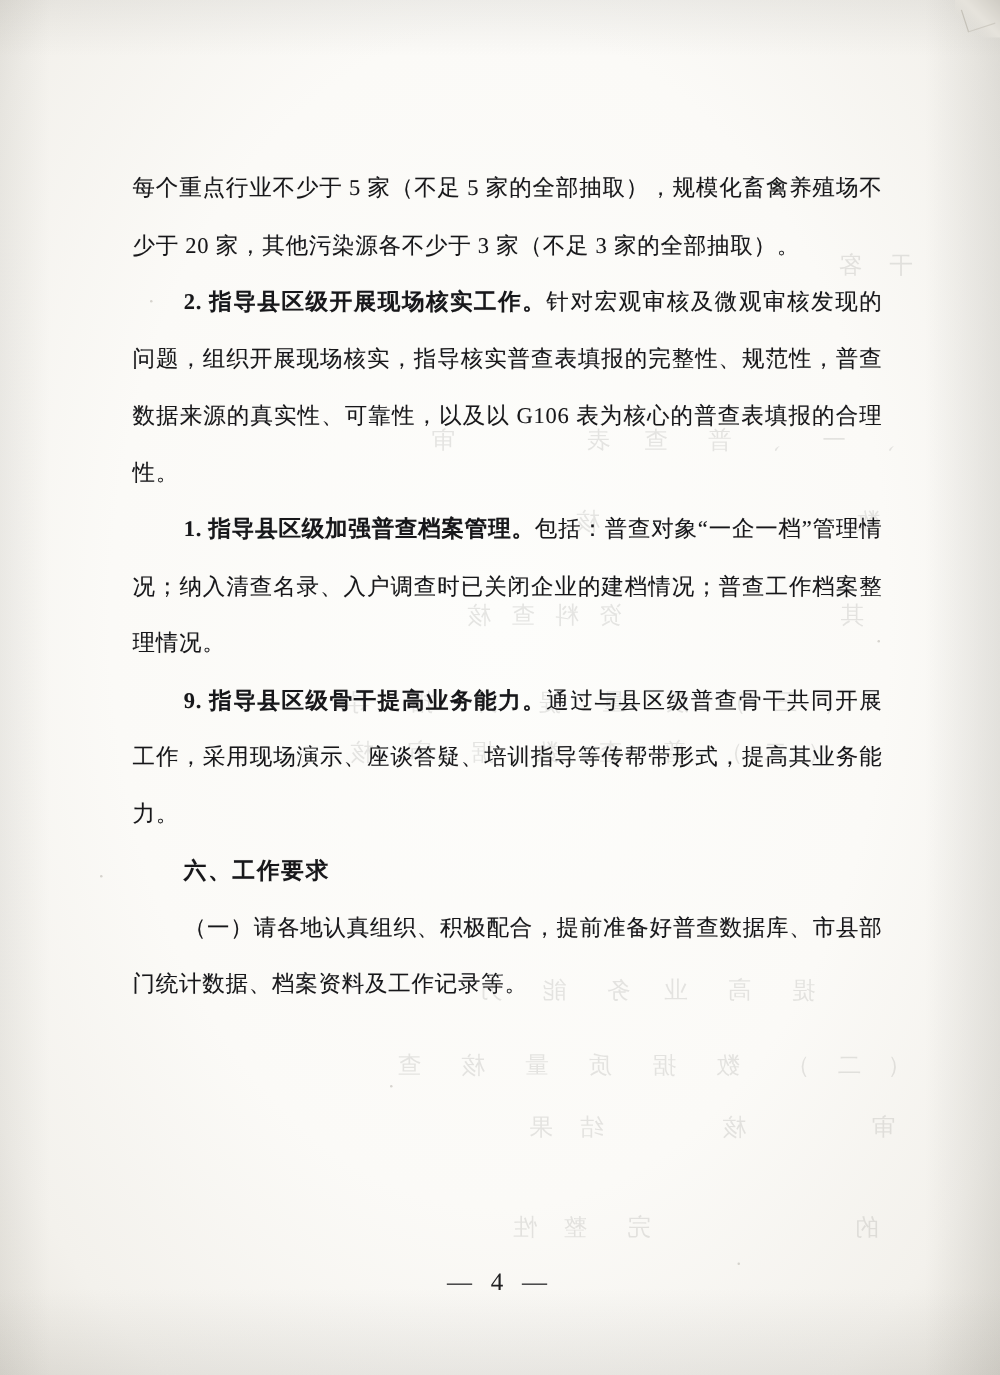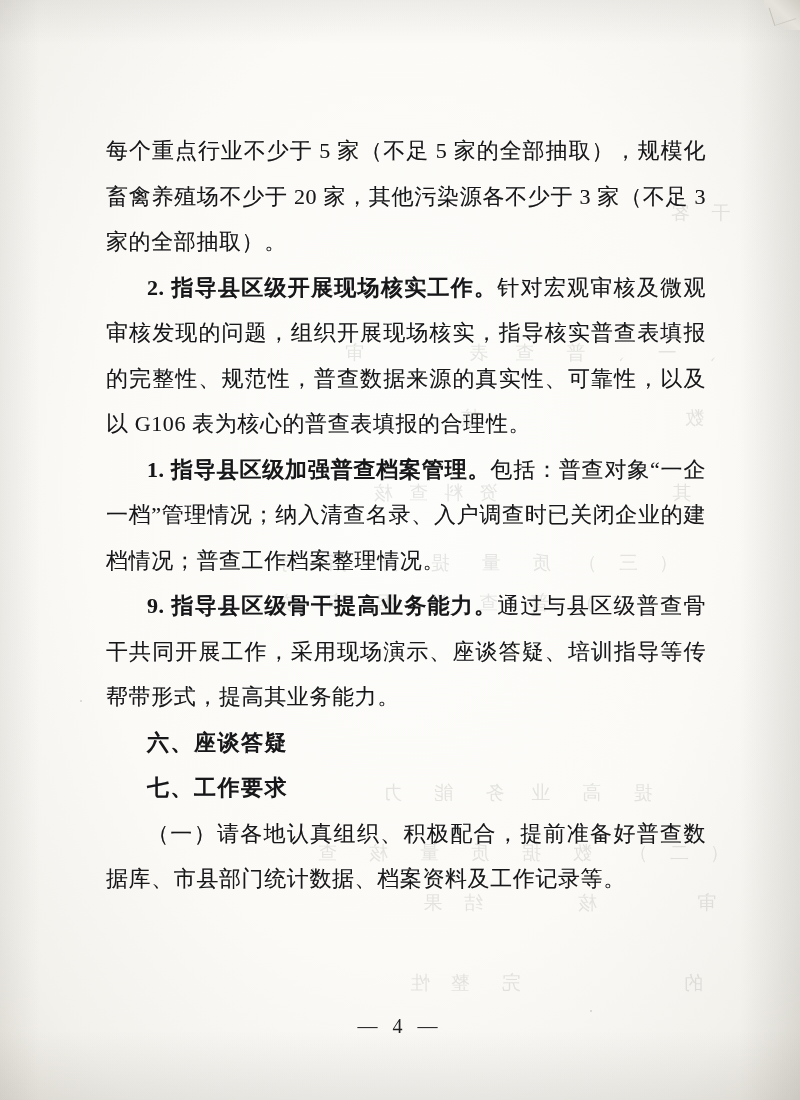--- a/index.html
+++ b/index.html
@@ -82,21 +82,21 @@
   .content {
     position: absolute;
     left: 106px;
     top: 128px;
     width: 600px;
     color: #1c1c1a;
   }
 
   p {
     margin: 0;
-    font-size: 22px;
+    font-size: 18px;
     line-height: 45.5px;
     letter-spacing: 0.6px;
     text-align: justify;
     text-justify: inter-ideograph;
     color: #17171a;
   }
   p.indent {
     text-indent: 41px;
   }
   .heading {
@@ -154,22 +154,21 @@
       <div class="bl" style="top: 830px; left: 71px;">（    二    ）       数      据      质      量      核      查</div>
       <div class="bl" style="top: 880px; left: 84px;">审                   核                  结    果</div>
       <div class="bl" style="top: 960px; left: 97px;">的                               完      整    性</div>
     </div>
 
   <div class="content" id="body-text">
       <p>每个重点行业不少于 5 家（不足 5 家的全部抽取），规模化畜禽养殖场不少于 20 家，其他污染源各不少于 3 家（不足 3 家的全部抽取）。</p>
       <p class="indent"><b>2. 指导县区级开展现场核实工作。</b>针对宏观审核及微观审核发现的问题，组织开展现场核实，指导核实普查表填报的完整性、规范性，普查数据来源的真实性、可靠性，以及以 G106 表为核心的普查表填报的合理性。</p>
       <p class="indent"><b>1. 指导县区级加强普查档案管理。</b>包括：普查对象“一企一档”管理情况；纳入清查名录、入户调查时已关闭企业的建档情况；普查工作档案整理情况。</p>
       <p class="indent"><b>9. 指导县区级骨干提高业务能力。</b>通过与县区级普查骨干共同开展工作，采用现场演示、座谈答疑、培训指导等传帮带形式，提高其业务能力。</p>
-      <p class="indent heading">六、座谈答疑</p>
-      <p class="indent heading">七、工作要求</p>
+      <p class="indent heading">六、工作要求</p>
       <p class="indent">（一）请各地认真组织、积极配合，提前准备好普查数据库、市县部门统计数据、档案资料及工作记录等。</p>
     </div>
 
   <div class="page-number">— 4 —</div>
 
   <div class="speckle" style="left:120px;top:240px;"></div>
   <div class="speckle" style="left:702px;top:512px;"></div>
   <div class="speckle" style="left:312px;top:868px;"></div>
   <div class="speckle" style="left:590px;top:1010px;"></div>
   <div class="speckle" style="left:80px;top:700px;"></div>

